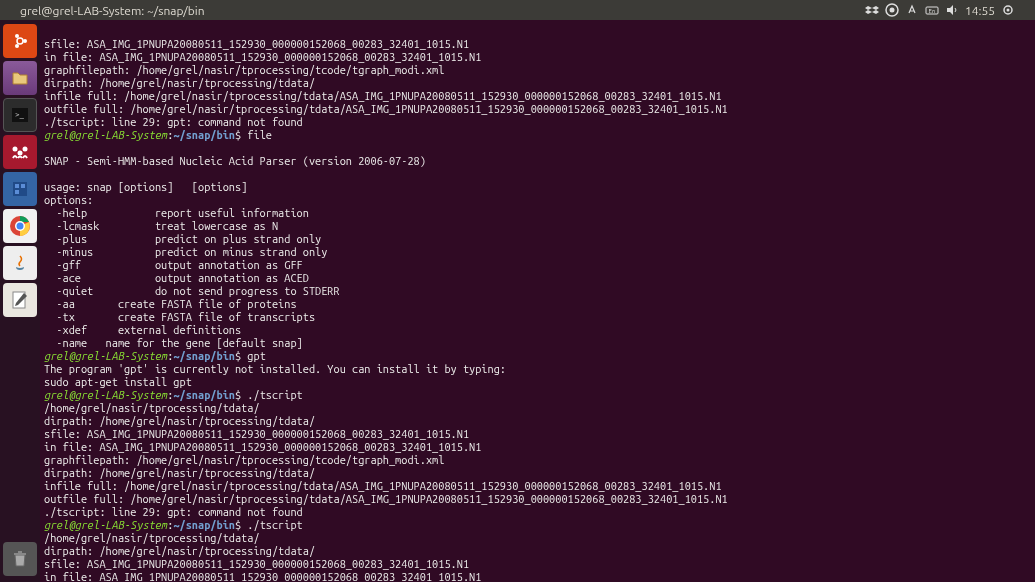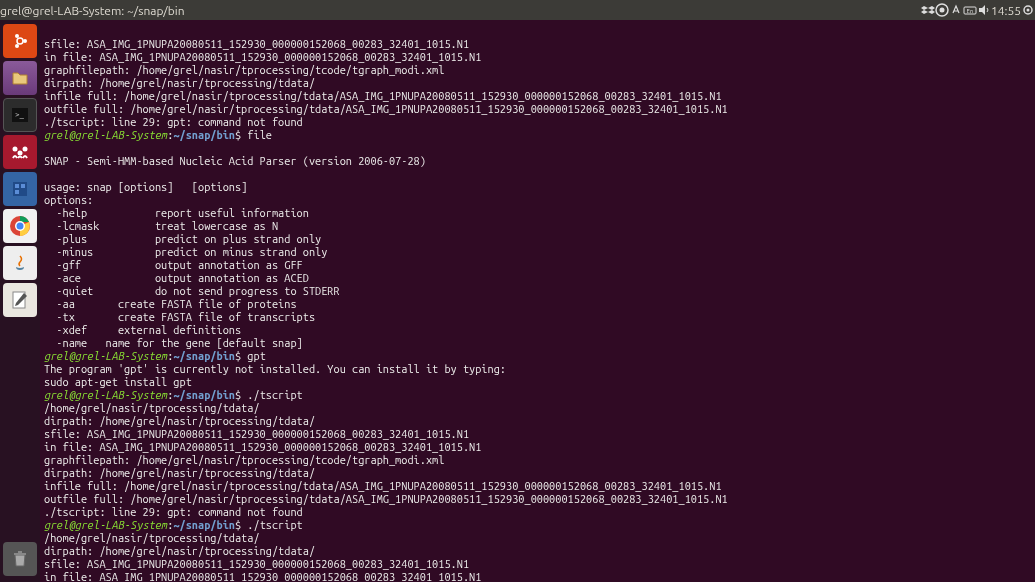--- a/index.html
+++ b/index.html
@@ -12,30 +12,30 @@
       color: #ffffff;
       overflow: hidden;
       position: relative;
     }
     .titlebar {
       height: 20px;
       background: #3c3b37;
       color: #dfdbd2;
       display: flex;
       align-items: center;
-      padding: 0 0;
+      padding: 0 20px;
       font-family: "Ubuntu", sans-serif;
       font-size: 12px;
       justify-content: space-between;
     }
     .titlebar-left { flex: 1; }
     .titlebar-right {
       display: flex;
       align-items: center;
-      gap: 0;
+      gap: 6px;
       font-size: 12px;
     }
     .tray-icon { width: 14px; height: 14px; display: inline-flex; align-items: center; justify-content: center; }
     .launcher {
       position: absolute;
       left: 0;
       top: 20px;
       width: 40px;
       height: 562px;
       background: rgba(40, 20, 35, 0.85);

